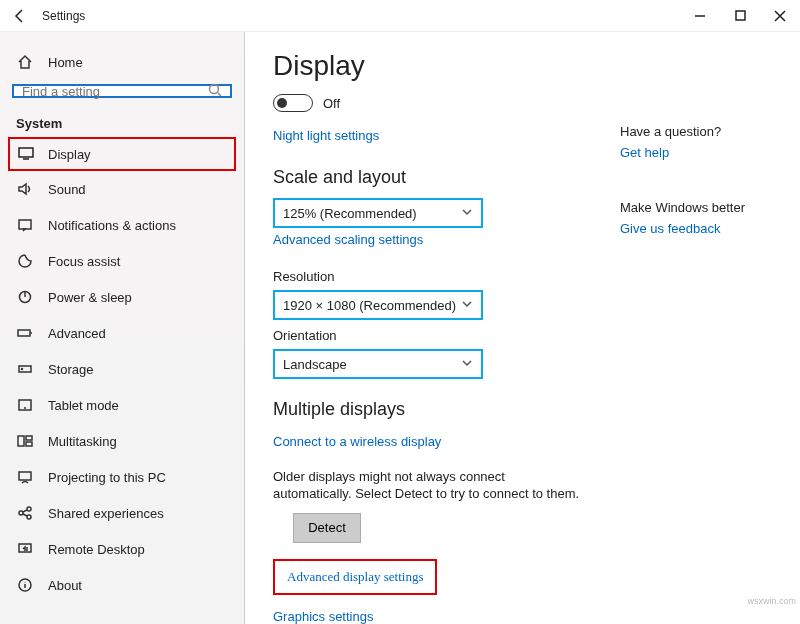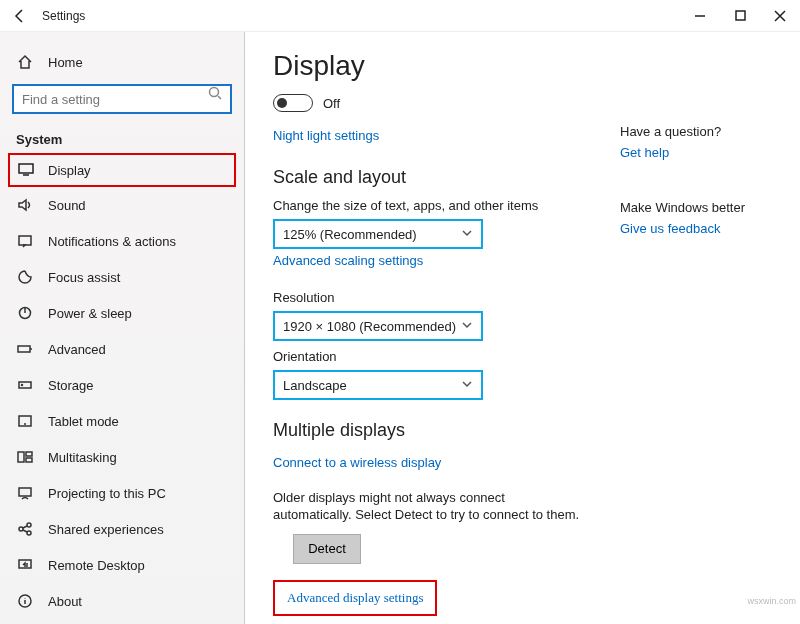--- a/index.html
+++ b/index.html
@@ -9,21 +9,21 @@
     .titlebar .title { margin-left: 8px; font-size: 12px; }
     .titlebar .spacer { flex: 1; }
     .winbtn { width: 40px; height: 32px; display:flex; align-items:center; justify-content:center; }
     .container { display: flex; height: calc(624px - 32px); }
     .sidebar { width: 245px; background: linear-gradient(180deg, #f7f4f5 0%, #f3f3f4 100%); border-right: 1px solid #ccc; padding: 12px 0 0 0; overflow:hidden; }
     .sidebar .row, .sidebar .home { display:flex; align-items:center; height: 36px; padding-left: 16px; gap: 14px; cursor: default; }
     .sidebar .home { margin-bottom: 4px; }
     .sidebar .row .ico, .sidebar .home .ico { width: 18px; height: 18px; display:flex; align-items:center; justify-content:center; color:#333; }
     .sidebar .row .lbl, .sidebar .home .lbl { font-size: 13px; color:#222; }
     .search-wrap { padding: 0 12px 8px 12px; }
-    .search { height: 30px; border: 2px solid #1a73c8; background: #fff; display:flex; padding: 0 8px; }
+    .search { height: 14px; border: 2px solid #1a73c8; background: #fff; display:flex; align-items:center; padding: 0 8px; }
     .search input { border:none; outline:none; flex:1; font-size:13px; background:transparent; color:#888; }
     .search .sico { color:#888; }
     .cat { font-weight: bold; padding: 10px 16px 6px 16px; font-size:13px; }
     .sel { border: 2px solid #d00; margin: 0 8px; height: 34px; display:flex; align-items:center; padding-left: 8px; gap:14px; }
     .main { flex:1; display:flex; overflow-y:auto; }
     .content { flex:1; padding: 18px 0 20px 28px; }
     .aside { width: 180px; padding: 92px 4px 0 0; font-size:13px; }
     h1 { font-size: 28px; font-weight: 400; margin-bottom: 12px; }
     .toggle { display:flex; align-items:center; gap:10px; margin-bottom:12px; }
     .toggle .sw { width: 40px; height: 18px; border:1.5px solid #333; border-radius: 10px; position:relative; }
@@ -211,21 +211,20 @@
   <div class="main">
     <div class="content">
       <h1>Display</h1>
       <div class="toggle">
         <div class="sw"></div>
         <span>Off</span>
       </div>
       <a class="link">Night light settings</a>
 
       <h2>Scale and layout</h2>
-      <div class="flabel">Change the size of text, apps, and other items</div>
       <div class="select">
         <span>125% (Recommended)</span>
         <span class="chev"><svg width="12" height="12" viewBox="0 0 12 12">
               <path d="M2 4 L6 8 L10 4"></path>
             </svg></span>
       </div>
       <a class="link">Advanced scaling settings</a>
 
       <div class="flabel">Resolution</div>
       <div class="select">

